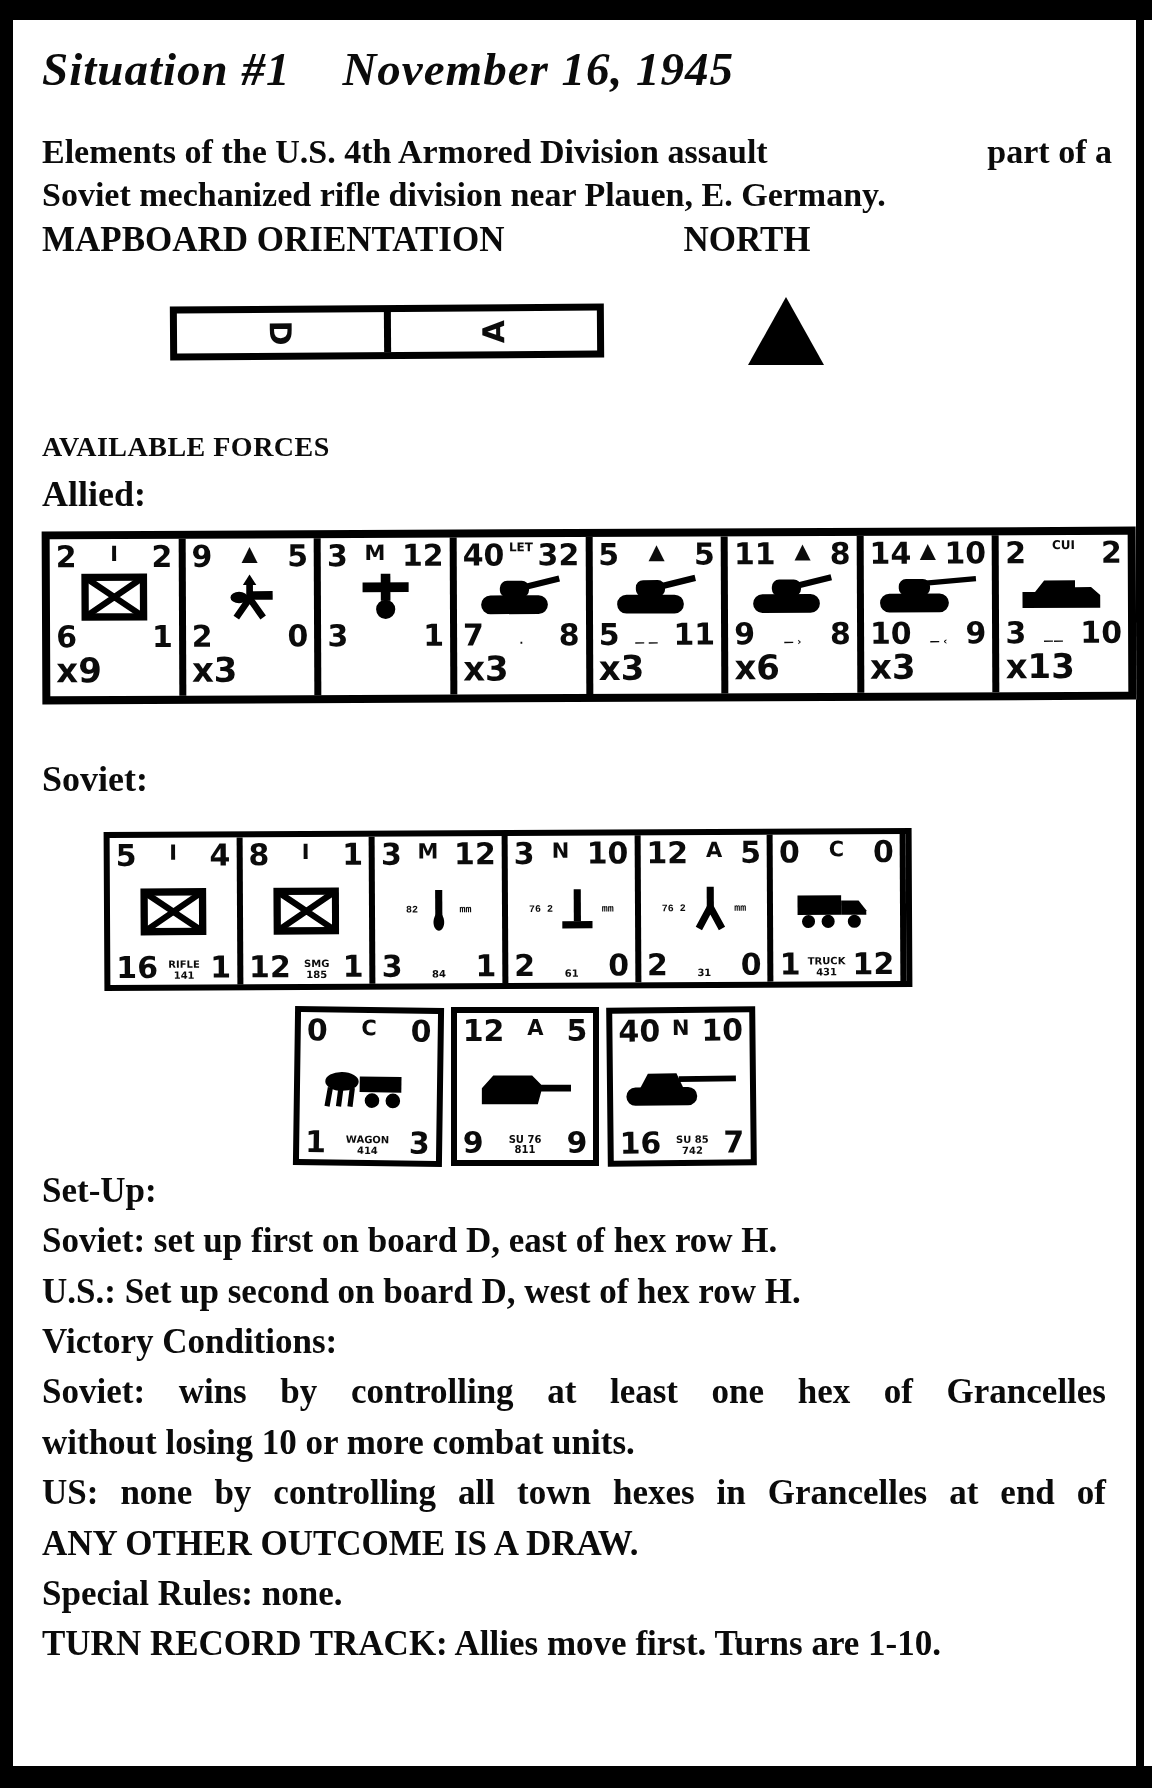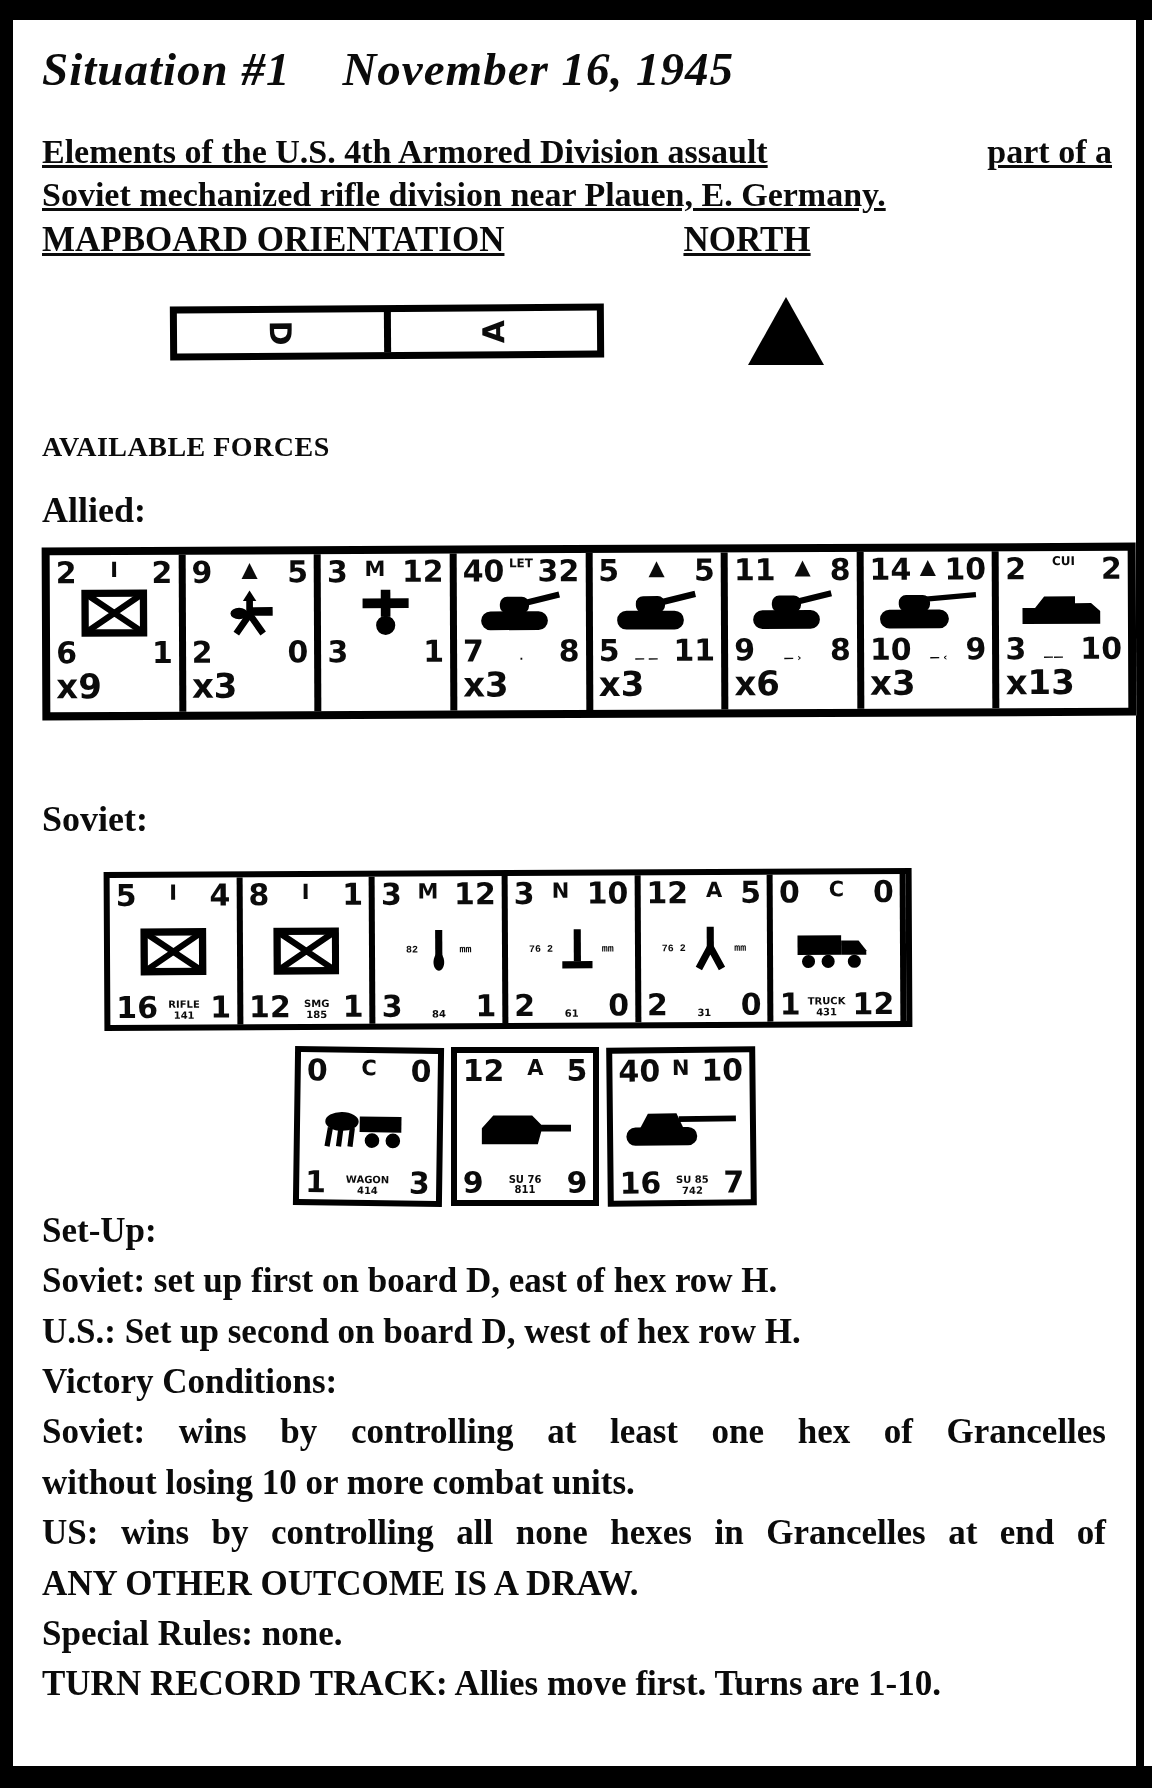--- a/index.html
+++ b/index.html
@@ -9,36 +9,36 @@
   .bar{position:absolute;background:#000;}
   .bar.top{left:0;top:0;width:1152px;height:20px;}
   .bar.bottom{left:0;top:1766px;width:1152px;height:22px;}
   .bar.left{left:0;top:0;width:13px;height:1788px;}
   .bar.right{left:1136px;top:0;width:8px;height:1788px;}
   .content{position:absolute;left:42px;top:34px;width:1070px;}
 
   .title{font-size:47px;font-weight:700;font-style:italic;letter-spacing:1px;margin-top:8px;}
   .title .t2{margin-left:52px;}
 
-  .intro{margin-top:34px;font-size:34px;font-weight:700;line-height:1.27;text-decoration:underline;}
+  .intro{margin-top:34px;font-size:34px;font-weight:700;line-height:1.27;}
   .intro .l1{display:flex;justify-content:space-between;}
   .mapline{display:flex;font-size:35px;font-weight:700;margin-top:2px;gap:21px;}
   .mapline .north{margin-left:158px;}
 
   .diagram{position:relative;height:110px;margin-top:28px;}
   .board{position:absolute;left:128px;top:14px;width:420px;height:40px;border:7px solid #000;display:flex;transform:rotate(-0.4deg);}
   .board .cellb{flex:1;display:flex;align-items:center;justify-content:center;font-family:"DejaVu Sans",sans-serif;font-weight:700;font-size:30px;}
   .board .cellb:first-child{border-right:7px solid #000;}
   .board .rotcw{transform:rotate(90deg);}
   .board .rotccw{transform:rotate(-90deg);}
   .ntri{position:absolute;left:706px;top:6px;width:0;height:0;
         border-left:38px solid transparent;border-right:38px solid transparent;border-bottom:68px solid #000;}
 
   .forces{font-size:28px;font-weight:700;margin-top:30px;letter-spacing:0.5px;}
-  .sideLabel{font-size:36px;font-weight:700;margin-top:26px;}
+  .sideLabel{font-size:36px;font-weight:700;margin-top:10px;}
 
   
   .strip{display:flex;background:#fff;font-family:"DejaVu Sans",sans-serif;font-weight:700;}
   .strip.allied{border:8px solid #000;width:1078px;margin-top:14px;transform:rotate(-0.25deg);}
   .strip.allied .cell{border-right:7px solid #000;}
   .strip .cell{flex:1;padding:3px 6px 2px 6px;display:flex;flex-direction:column;}
   .strip .cell:last-child{border-right:none;}
   .crow{display:flex;justify-content:space-between;align-items:flex-start;font-size:30px;line-height:1.0;}
   .crow .tc{font-size:21px;margin-top:2px;}
   .crow .tc.small{font-size:12px;margin-top:1px;letter-spacing:0;}
@@ -273,21 +273,21 @@
           </div>
           <div class="crow bot">
             <span>3</span>
             <span class="bc">——</span>
             <span>10</span>
           </div>
           <div class="mult">x13</div>
         </div>
       </div>
 
-    <div class="sideLabel" style="margin-top:80px;">Soviet:</div>
+    <div class="sideLabel" style="margin-top:56px;">Soviet:</div>
 
     <div class="strip sov1" id="soviet-row-1">
         <div class="cell">
           <div class="crow top">
             <span>5</span>
             <span class="tc">I</span>
             <span>4</span>
           </div>
           <div class="sym">
             <span>
@@ -485,20 +485,20 @@
         </div>
       </div>
 
     <div class="rules" id="rules">
         <div class="rline">Set-Up:</div>
         <div class="rline">Soviet: set up first on board D, east of hex row H.</div>
         <div class="rline">U.S.: Set up second on board D, west of hex row H.</div>
         <div class="rline">Victory Conditions:</div>
         <div class="rline justify">Soviet: wins by controlling at least one hex of Grancelles</div>
         <div class="rline">without losing 10 or more combat units.</div>
-        <div class="rline justify">US: wins by controlling all none hexes in Grancelles at end of</div>
+        <div class="rline justify">US: none by controlling all town hexes in Grancelles at end of</div>
         <div class="rline">ANY OTHER OUTCOME IS A DRAW.</div>
         <div class="rline">Special Rules: none.</div>
         <div class="rline">TURN RECORD TRACK: Allies move first. Turns are 1-10.</div>
       </div>
 
   </div>
 </div>
 
 </body></html>

